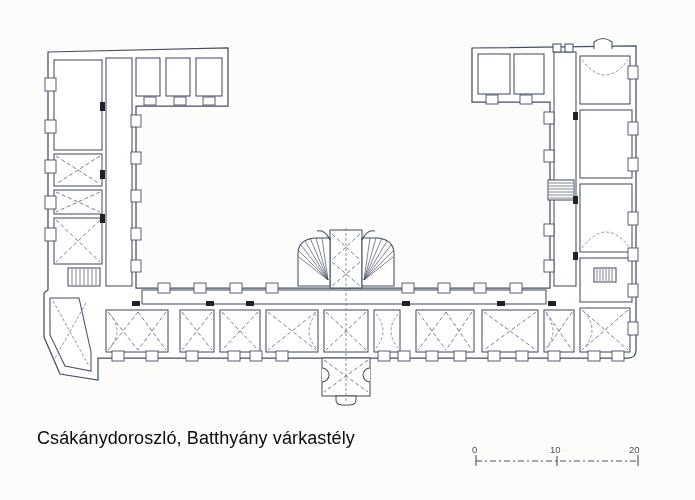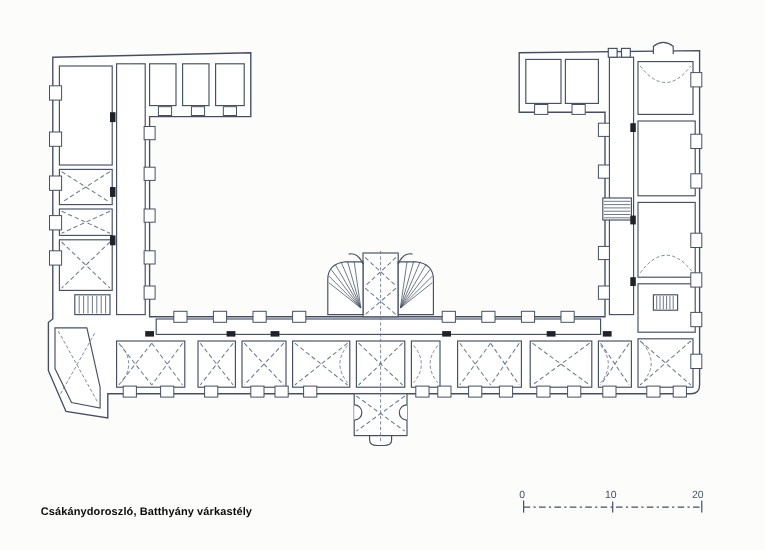--- a/index.html
+++ b/index.html
@@ -13,21 +13,21 @@
   .w  {fill:#fff;stroke:var(--ink);stroke-width:1.25;stroke-linejoin:miter;}
   .r  {fill:#fff;stroke:var(--ink);stroke-width:1.05;}
   .n  {fill:#fff;stroke:var(--ink);stroke-width:0.9;}
   .h  {stroke:var(--ink);stroke-width:0.7;fill:none;}
   .d  {stroke:var(--dash);stroke-width:0.95;fill:none;stroke-dasharray:4 2.5;}
   .d2 {stroke:var(--dash);stroke-width:0.8;fill:none;stroke-dasharray:3 2;}
   .door{fill:var(--marker);stroke:none;}
   .sbl{stroke:var(--ink);stroke-width:1.1;fill:none;}
   .sbd{stroke:var(--ink);stroke-width:1;fill:none;stroke-dasharray:6 3 2 3;}
   .sbt{font-family:"Liberation Sans",sans-serif;font-size:9.5px;fill:var(--ink);}
-  .caption{position:absolute;left:37px;top:460px;font-weight:bold;font-size:10px;
+  .caption{position:absolute;left:37px;top:428px;font-weight:normal;font-size:18px;
            color:var(--cap);letter-spacing:0.1px;}
 </style>
 </head>
 <body>
 
 <div class="stage">
 
 <svg class="plan-svg" width="695" height="500" viewBox="0 0 695 500">
   <defs>
     <pattern id="bx" patternUnits="userSpaceOnUse" x="142" y="290" width="34" height="16">

